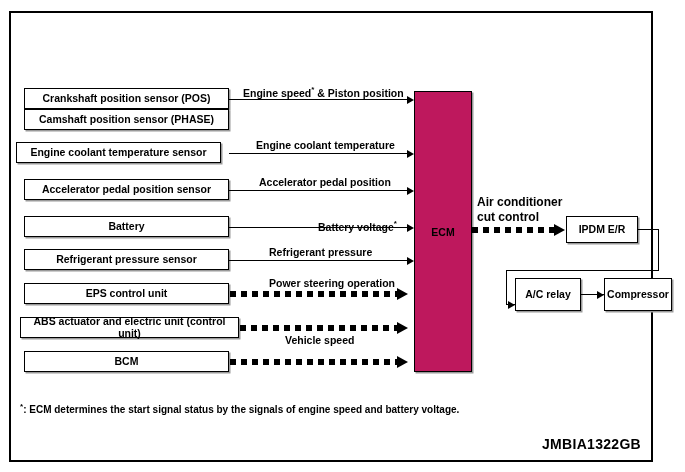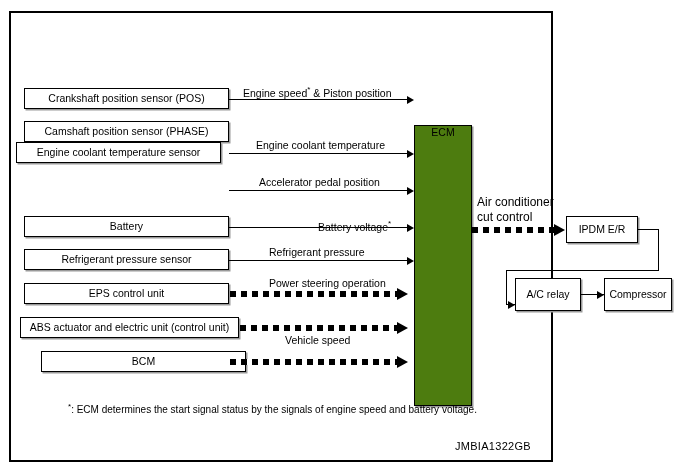--- a/index.html
+++ b/index.html
@@ -1,32 +1,32 @@
 <!DOCTYPE html>
 <html><head>
 <meta charset="utf-8">
 <style>
   html,body{margin:0;padding:0;background:#ffffff;}
   body{width:685px;height:472px;position:relative;
        font-family:"Liberation Sans",sans-serif;color:#000;}
 
-  #frame{position:absolute;left:9px;top:11px;width:544px;height:451px;
-         border:2px solid #000;box-sizing:border-box;}
+  #frame{position:absolute;left:9px;top:11px;width:644px;height:451px;
+         border:2px solid #000;box-sizing:border-box;font-weight:bold;}
 
   
   .box{position:absolute;box-sizing:border-box;border:1px solid #000;
        background:#fff;display:flex;align-items:center;justify-content:center;
        font-size:10.5px;line-height:1.1;text-align:center;}
   .box.shadow{box-shadow:1.5px 1.5px 0 0 #9a9a9a;}
 
   
   #ecm{position:absolute;left:412px;top:89px;width:58px;height:281px;
-       box-sizing:border-box;border:1px solid #000;background:#4d7c0f;
+       box-sizing:border-box;border:1px solid #000;background:#be185d;
        box-shadow:1.5px 1.5px 0 0 #9a9a9a;
-       display:flex;align-items:flex-start;justify-content:center;font-size:10.5px;margin-top:34px;}
+       display:flex;align-items:center;justify-content:center;font-size:10.5px;}
 
   
   .sline{position:absolute;height:1px;background:#000;}
   .vline{position:absolute;width:1px;background:#000;}
 
   
   .ahead{position:absolute;width:0;height:0;
          border-top:4px solid transparent;border-bottom:4px solid transparent;
          border-left:7px solid #000;}
 
@@ -37,66 +37,69 @@
             border-top:6.5px solid transparent;border-bottom:6.5px solid transparent;
             border-left:11px solid #000;}
 
   
   .slabel{position:absolute;font-size:10.5px;white-space:nowrap;}
   .slabel sup{font-size:8px;vertical-align:super;}
 
   .multi{position:absolute;font-size:12px;line-height:1.25;white-space:nowrap;}
 
   
-  .foot{position:absolute;font-size:10px;white-space:nowrap;margin-left:48px;}
+  .foot{position:absolute;font-size:10px;white-space:nowrap;}
   .foot sup{font-size:8px;vertical-align:super;}
 
   .canglyph{position:absolute;height:5px;width:28px;
             background:repeating-linear-gradient(to right,#000 0 5px,#fff 5px 9px);}
   .canglyph-head{position:absolute;width:0;height:0;
             border-top:5.5px solid transparent;border-bottom:5.5px solid transparent;
             border-left:9px solid #000;}
 
-  #figid{position:absolute;right:20px;bottom:8px;font-size:11px;
+  #figid{position:absolute;right:10px;bottom:8px;font-size:14px;
          letter-spacing:.3px;color:#000;}
 </style>
 </head>
 <body>
 
 <div id="frame">
 
   <div class="box shadow" style="left:13px;top:75px;width:205px;height:21px;">
     <span>Crankshaft position sensor (POS)</span>
   </div>
-  <div class="box shadow" style="left:13px;top:108px;width:205px;height:21px;">
+  <div class="box shadow" style="left:13px;top:96px;width:205px;height:21px;">
     <span>Camshaft position sensor (PHASE)</span>
   </div>
 
   <div class="box shadow" style="left:5px;top:129px;width:205px;height:21px;">
     <span>Engine coolant temperature sensor</span>
   </div>
 
+  <div class="box shadow" style="left:13px;top:166px;width:205px;height:21px;">
+    <span>Accelerator pedal position sensor</span>
+  </div>
 
   <div class="box shadow" style="left:13px;top:203px;width:205px;height:21px;">
     <span>Battery</span>
   </div>
 
   <div class="box shadow" style="left:13px;top:236px;width:205px;height:21px;">
     <span>Refrigerant pressure sensor</span>
   </div>
 
   <div class="box shadow" style="left:13px;top:270px;width:205px;height:21px;">
     <span>EPS control unit</span>
   </div>
 
   <div class="box shadow" style="left:9px;top:304px;width:219px;height:21px;">
     <span>ABS actuator and electric unit (control unit)</span>
   </div>
 
-  <div class="box shadow" style="left:30px;top:338px;width:205px;height:21px;">
+  <div class="box shadow" style="left:13px;top:338px;width:205px;height:21px;">
     <span>BCM</span>
   </div>
 
   <div id="ecm" style="left:403px;top:78px;">
     <span>ECM</span>
   </div>
 
   <div class="sline" style="left:218px;top:86px;width:178px;"></div>
   <div class="ahead" style="left:396px;top:82.5px;"></div>
 

